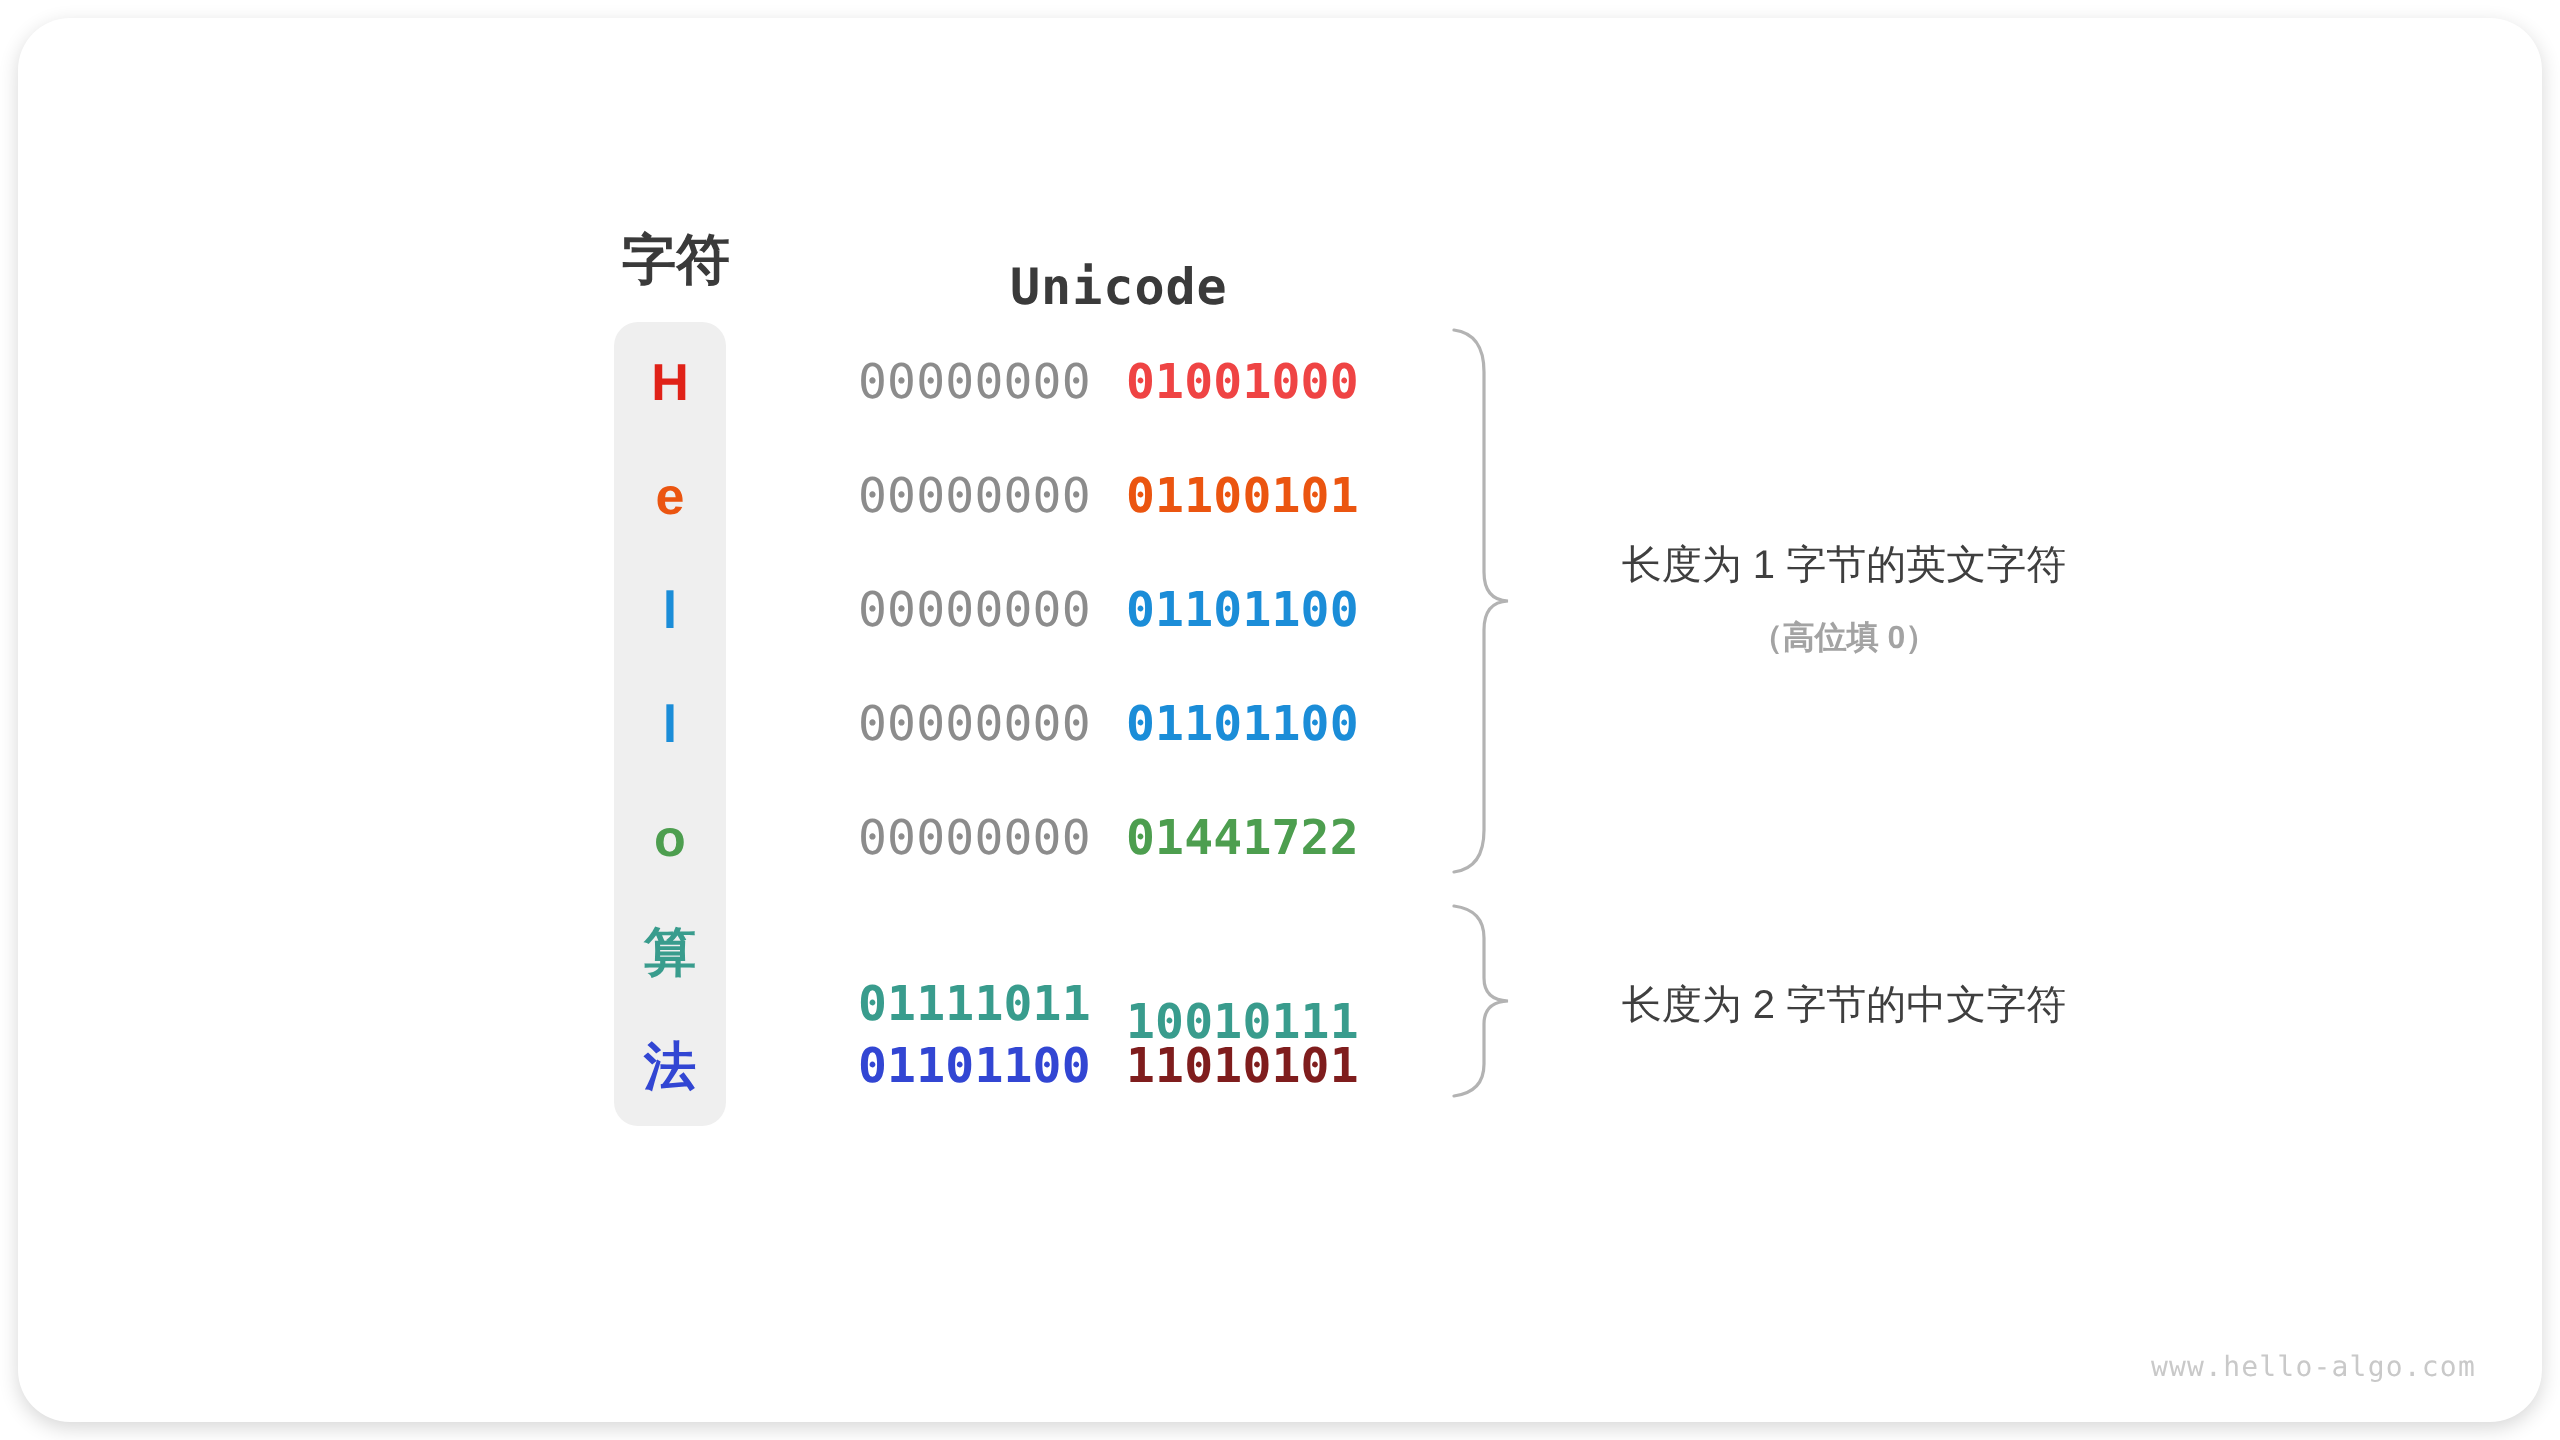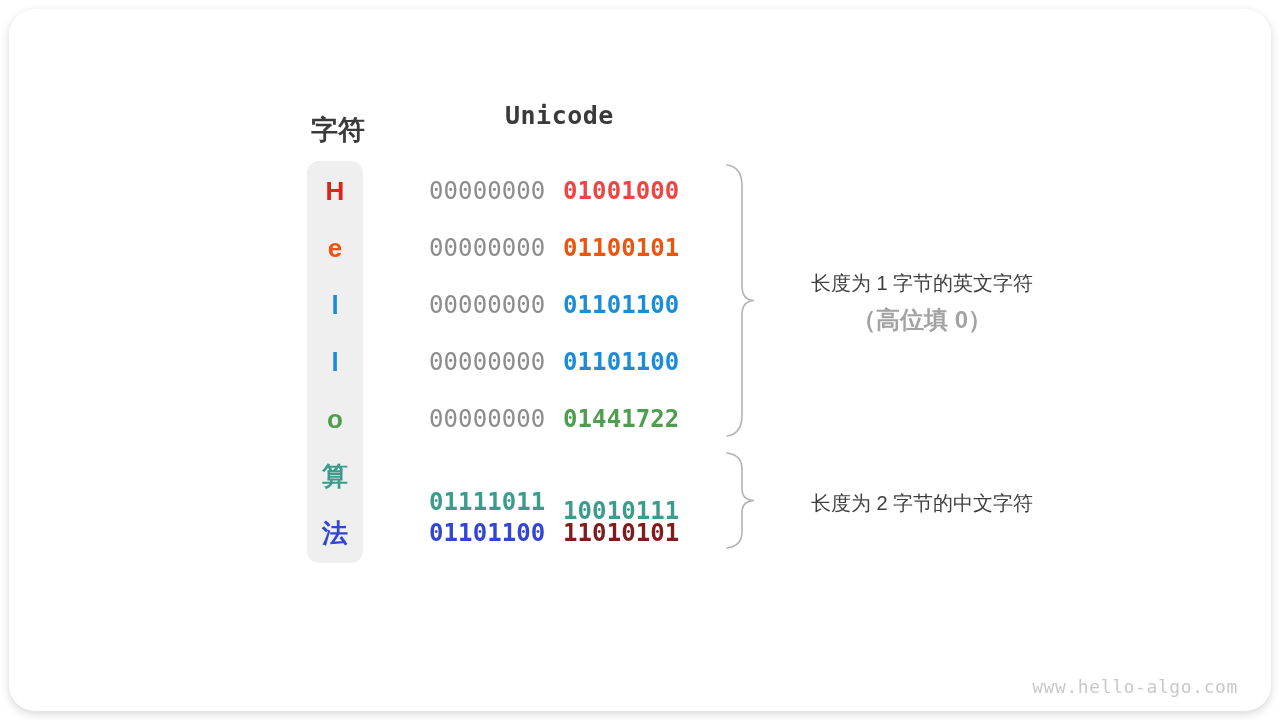--- a/index.html
+++ b/index.html
@@ -35,21 +35,21 @@
     left: 300px;
     top: 112px;
     width: 76px;
     height: 36px;
     font-size: 27px;
     line-height: 36px;
     text-align: center;
   }
   .col-header.unicode {
     left: 505px;
-    top: 99px;
+    top: 127px;
     height: 34px;
     font-size: 25px;
     line-height: 34px;
     font-family: "DejaVu Sans Mono", monospace;
     letter-spacing: 0.5px;
   }
   .char-strip {
     position: absolute;
     left: 307px;
     top: 161px;
@@ -96,30 +96,30 @@
   .annotation.english { left: 757px; top: 265px; }
   .annotation.chinese { left: 757px; top: 485px; }
   .annotation .line1 {
     color: var(--annotation_text);
     font-size: 20px;
     line-height: 36px;
     font-weight: 500;
   }
   .annotation .line2 {
     color: var(--annotation_muted);
-    font-size: 24px;
+    font-size: 16px;
     line-height: 37px;
     font-weight: bold;
   }
   .watermark {
     position: absolute;
     right: 42px;
     top: 676px;
     font-family: "DejaVu Sans Mono", monospace;
-    font-size: 18px;
+    font-size: 14px;
     letter-spacing: 0.6px;
     color: var(--watermark);
   }
 </style>
 </head>
 <body>
 
 <div class="canvas">
 
   <div class="card"></div>

